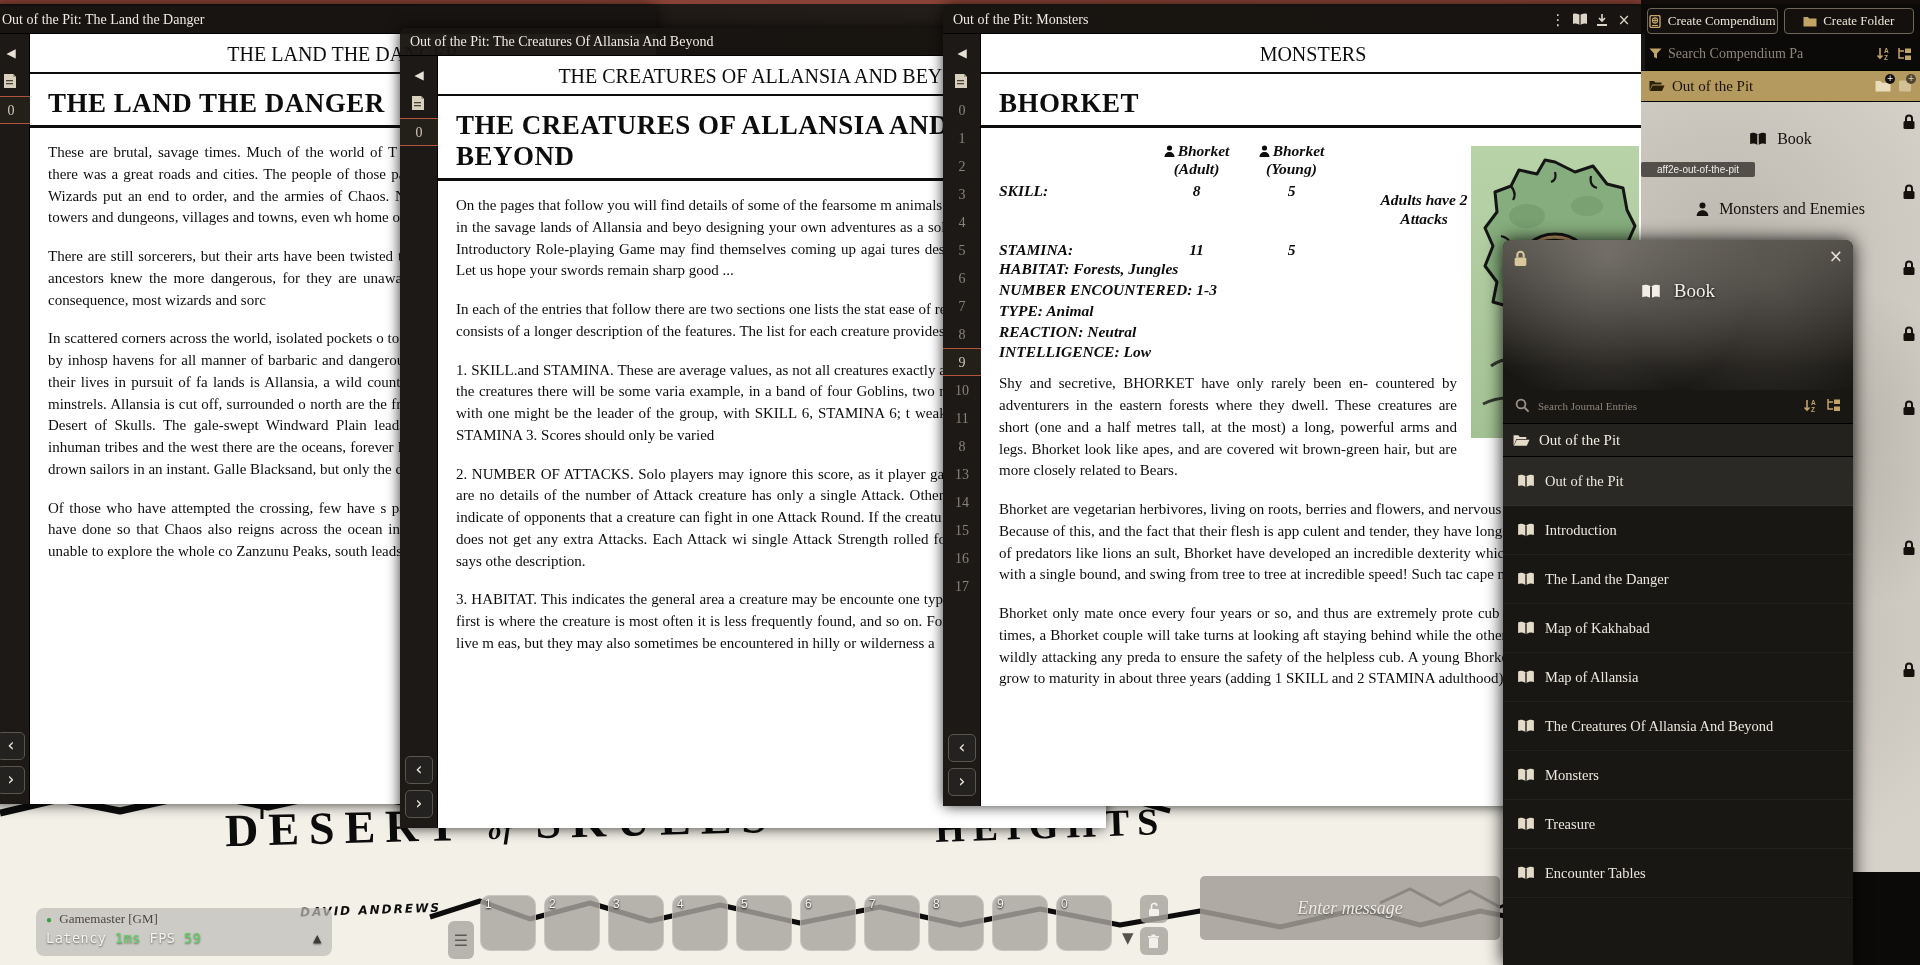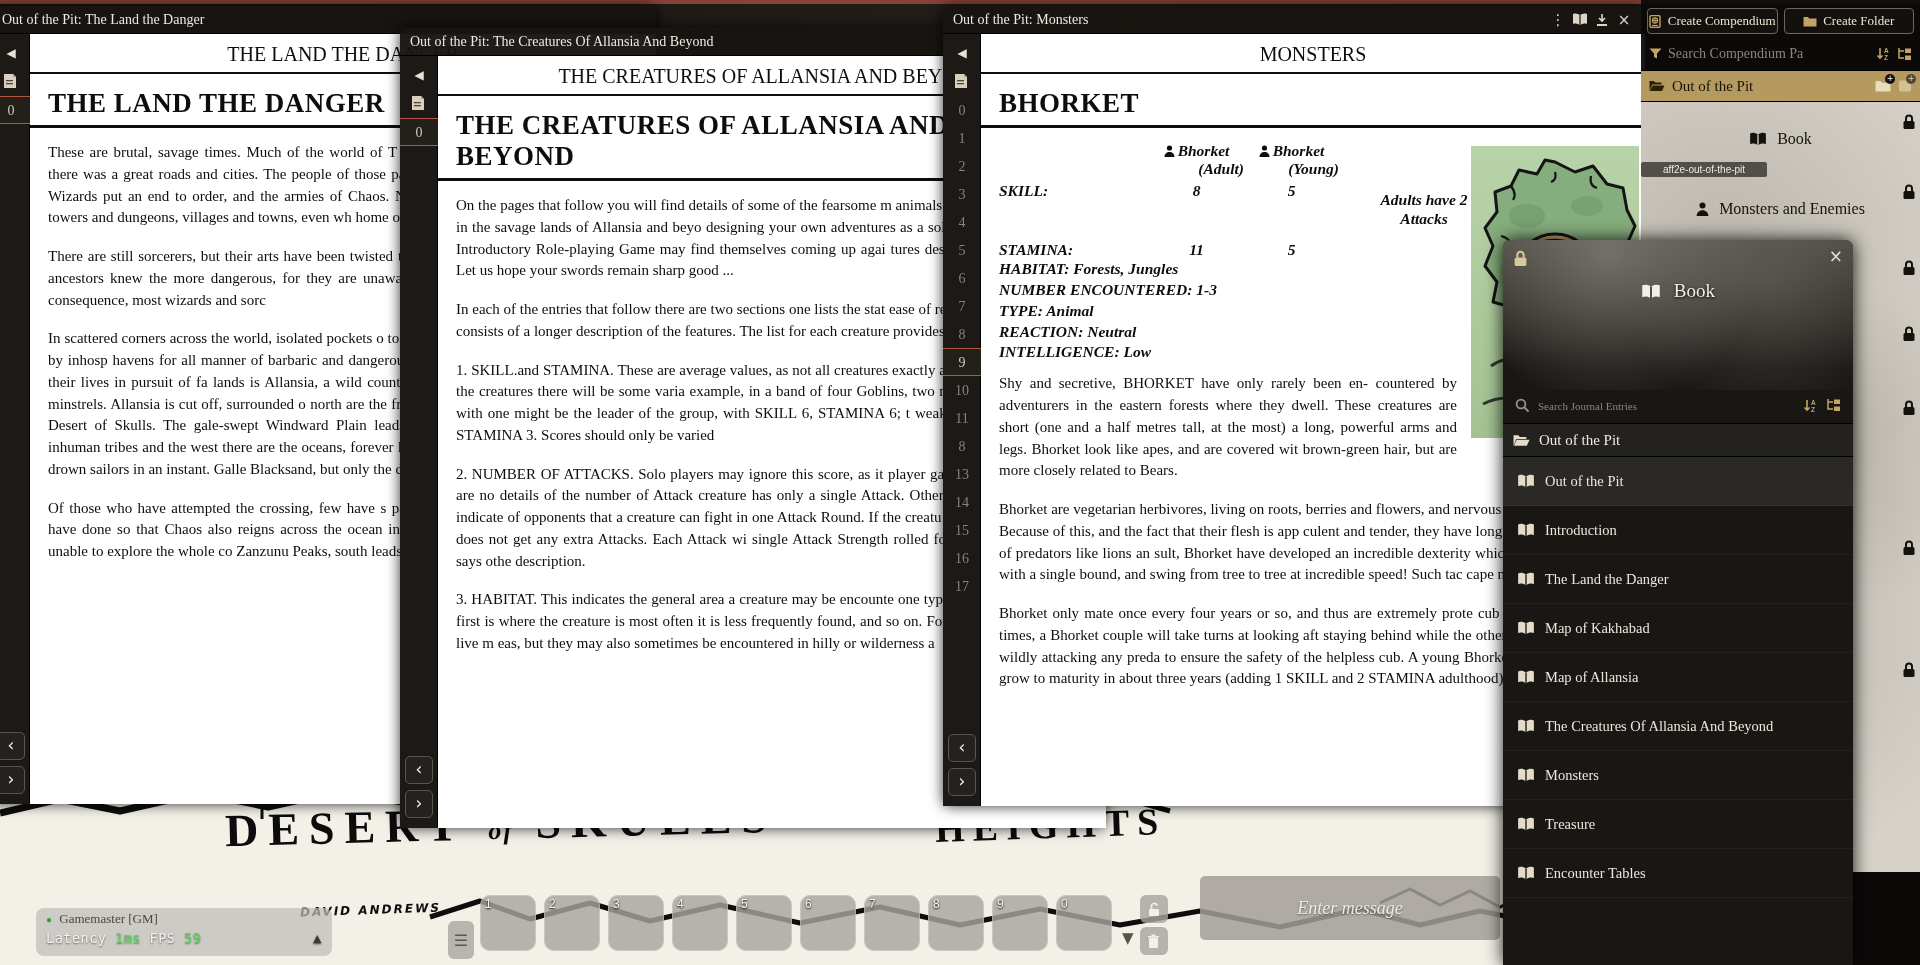--- a/index.html
+++ b/index.html
@@ -55,21 +55,21 @@
 
   
   #win-land { left:-8px; top:6px; width:664px; height:798px; z-index:10; }
   #win-creatures { left:400px; top:6px; width:706px; height:800px; z-index:20;margin-top:22px; }
   #win-monsters { left:943px; top:6px; width:702px; height:800px; z-index:30; }
 
   
   .stat-wrap { margin:4px 18px 10px 18px; font-style:italic; font-weight:bold; font-size:15.5px; }
   .stat-grid { display:grid; grid-template-columns:150px 95px 95px 170px; row-gap:4px; }
   .stat-grid .hdr { text-align:center; }
-  .stat-grid .hdr .sub { display:block; font-weight:bold;text-align:right; }
+  .stat-grid .hdr .sub { display:block; font-weight:bold; }
   .stat-grid .val { text-align:center; }
   .stat-note { text-align:center; line-height:1.25; }
   .stat-lines div { line-height:1.35; }
   .monster-art { float:right; width:168px; height:292px; margin:4px 6px 8px 14px;
     background:linear-gradient(#b9d3a8, #a3c293); position:relative; }
   .monster-art svg { position:absolute; left:0; top:0; }
   .person-ic { display:inline-block; vertical-align:-1px; margin-right:3px; color:#0d0d0d; }
 
   
   #hotbar { position:absolute; left:448px; top:895px; z-index:40; display:flex; align-items:flex-start; }
@@ -125,21 +125,21 @@
   #stone-list { position:relative; height:770px;
     background:
       radial-gradient(circle at 30% 20%, rgba(110,105,95,.25), transparent 40%),
       radial-gradient(circle at 70% 45%, rgba(110,105,95,.28), transparent 35%),
       radial-gradient(circle at 45% 70%, rgba(110,105,95,.22), transparent 40%),
       #d6d2c9; }
   .pack-row { position:absolute; left:0; width:100%; text-align:center; color:#15120e;
     font-size:16px; }
   .pack-row .ic { margin-right:6px; color:#15120e; vertical-align:-2px; }
   .pack-tag { position:absolute; left:0px; top:60px; background:rgba(66,63,58,.88);
-    color:#efece6; font-size:10px; padding:2px 22px; border-radius:2px;
+    color:#efece6; font-size:10px; padding:2px 16px; border-radius:2px;
     font-family:"Liberation Sans",sans-serif; }
   .edge-lock { position:absolute; right:4px; color:#15120e; }
 
   
   #book-win { position:absolute; left:1503px; top:240px; width:350px; height:725px; z-index:50;
     background:#191714; border-radius:8px 8px 0 0; box-shadow:0 0 18px rgba(0,0,0,.9);
     overflow:hidden; }
   #book-head { position:relative; height:150px;
     background:
       radial-gradient(circle at 30% 10%, rgba(150,146,138,.55), transparent 55%),

